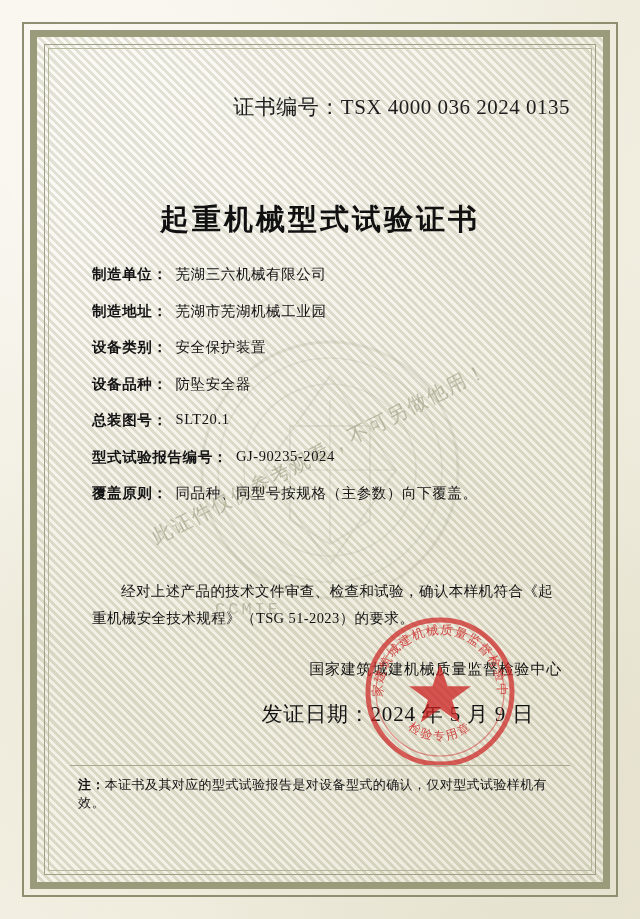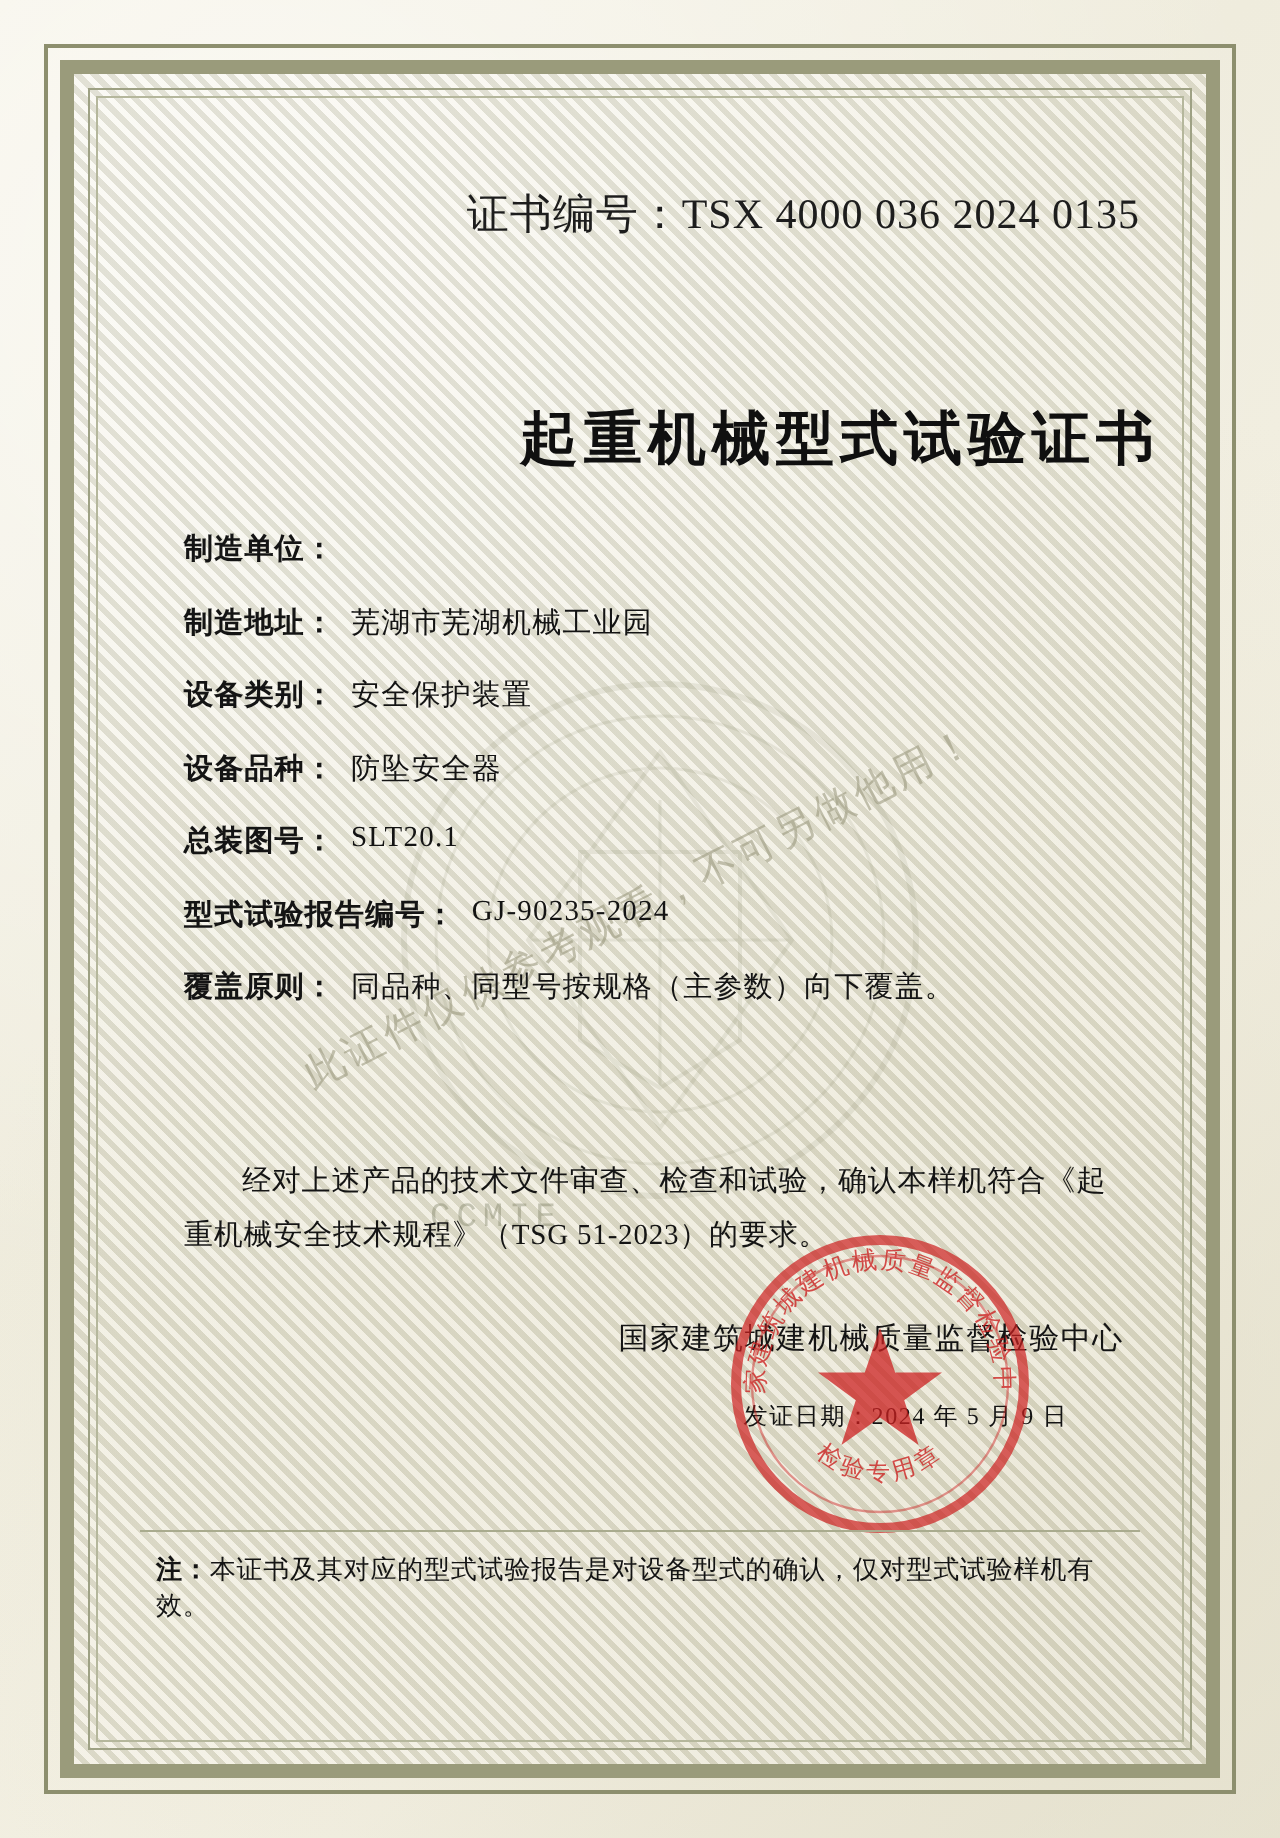--- a/index.html
+++ b/index.html
@@ -125,21 +125,21 @@
     color: #1d1d1d;
     letter-spacing: 0.5px;
     white-space: nowrap;
   }
 
   .title {
     position: absolute;
     left: 0;
     right: 0;
     top: 140px;
-    text-align: right;
+    text-align: center;
     font-size: 29px;
     font-weight: bold;
     letter-spacing: 3px;
     color: #101010;
   }
 
   .fields {
     position: absolute;
     left: 32px;
     right: 20px;
@@ -180,21 +180,21 @@
     top: 600px;
     font-size: 15px;
     letter-spacing: 0.8px;
     color: #141414;
     white-space: nowrap;
   }
   .issue-date {
     position: absolute;
     right: 46px;
     top: 640px;
-    font-size: 12px;
+    font-size: 21px;
     letter-spacing: 0.8px;
     color: #141414;
     white-space: nowrap;
   }
 
   
   .seal {
     position: absolute;
     left: 300px;
     top: 552px;
@@ -254,20 +254,21 @@
     <div class="cert-number">
       <span>证书编号：</span><span>TSX 4000 036 2024 0135</span>
     </div>
 
     <div class="title">起重机械型式试验证书</div>
 
     <div class="fields">
 
       <div class="field-row">
         <span class="field-label">制造单位：</span>
+        <span class="field-value">芜湖三六机械有限公司</span>
       </div>
 
       <div class="field-row">
         <span class="field-label">制造地址：</span>
         <span class="field-value">芜湖市芜湖机械工业园</span>
       </div>
 
       <div class="field-row">
         <span class="field-label">设备类别：</span>
         <span class="field-value">安全保护装置</span>

